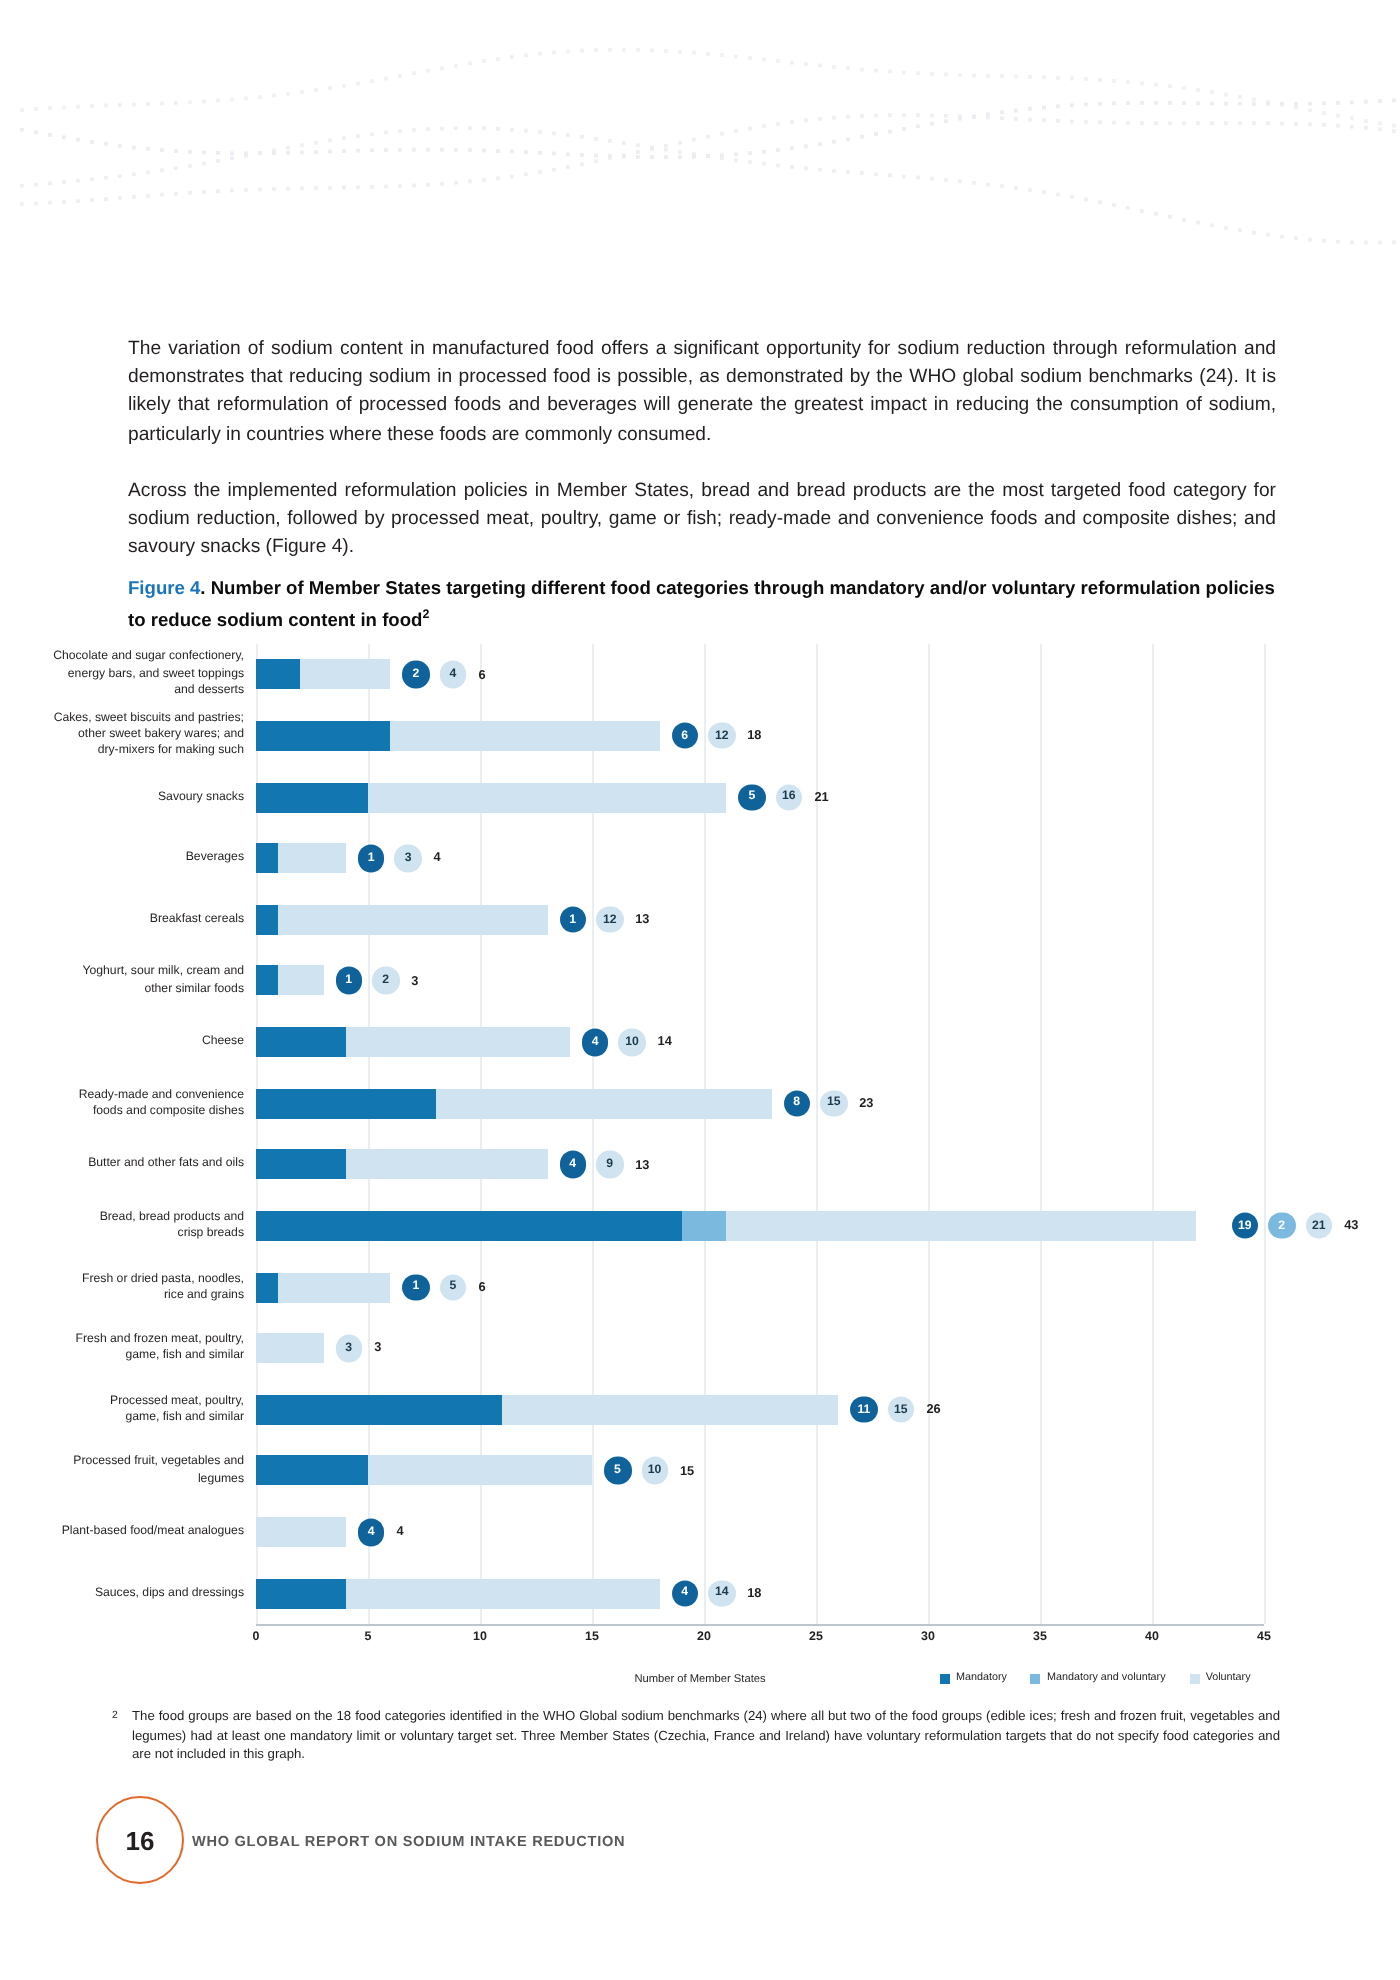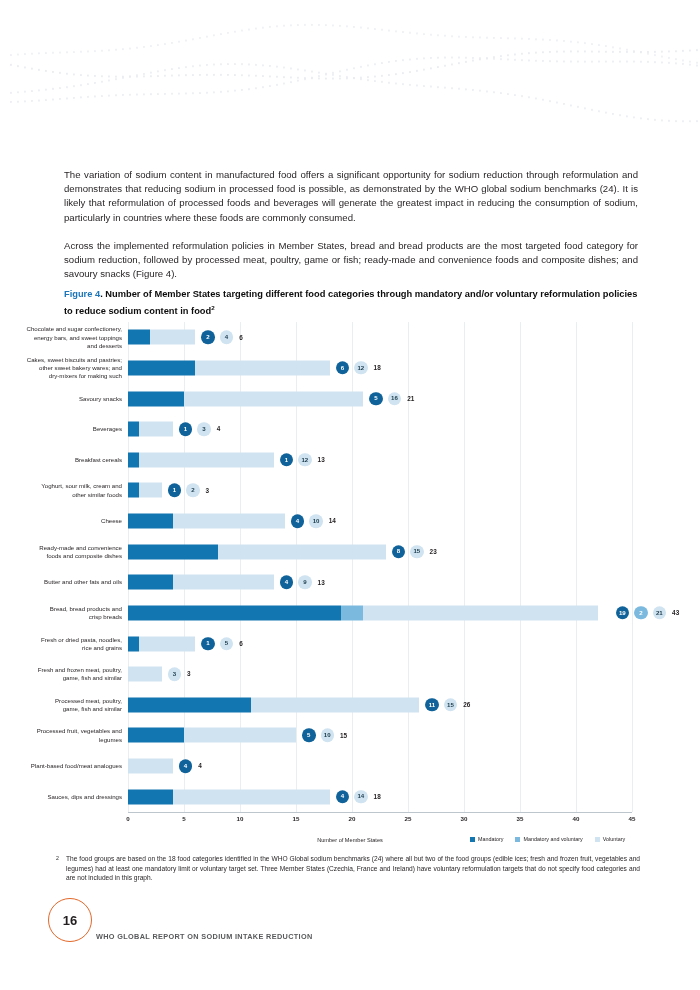--- a/index.html
+++ b/index.html
@@ -129,21 +129,21 @@
   
   .page-footer { position: absolute; left: 42px; top: 898px; width: 400px; height: 46px; }
   .page-circle {
     position: absolute; left: 6px; top: 0;
     width: 44px; height: 44px; border-radius: 50%;
     border: 1.6px solid #e2682a;
     display: flex; align-items: center; justify-content: center;
   }
   .page-number { font-size: 13px; font-weight: bold; color: #231f20; }
   .footer-title {
-    position: absolute; left: 54px; top: 34px;
+    position: absolute; left: 54px; top: 18px;
     font-size: 7.3px; font-weight: bold; letter-spacing: 0.35px;
     color: #58595b;
   }
 </style>
 </head>
 <body>
 
 <div class="deco-band">
   <svg width="700" height="125" viewBox="0 0 700 125">
     <g fill="#eceef2">

